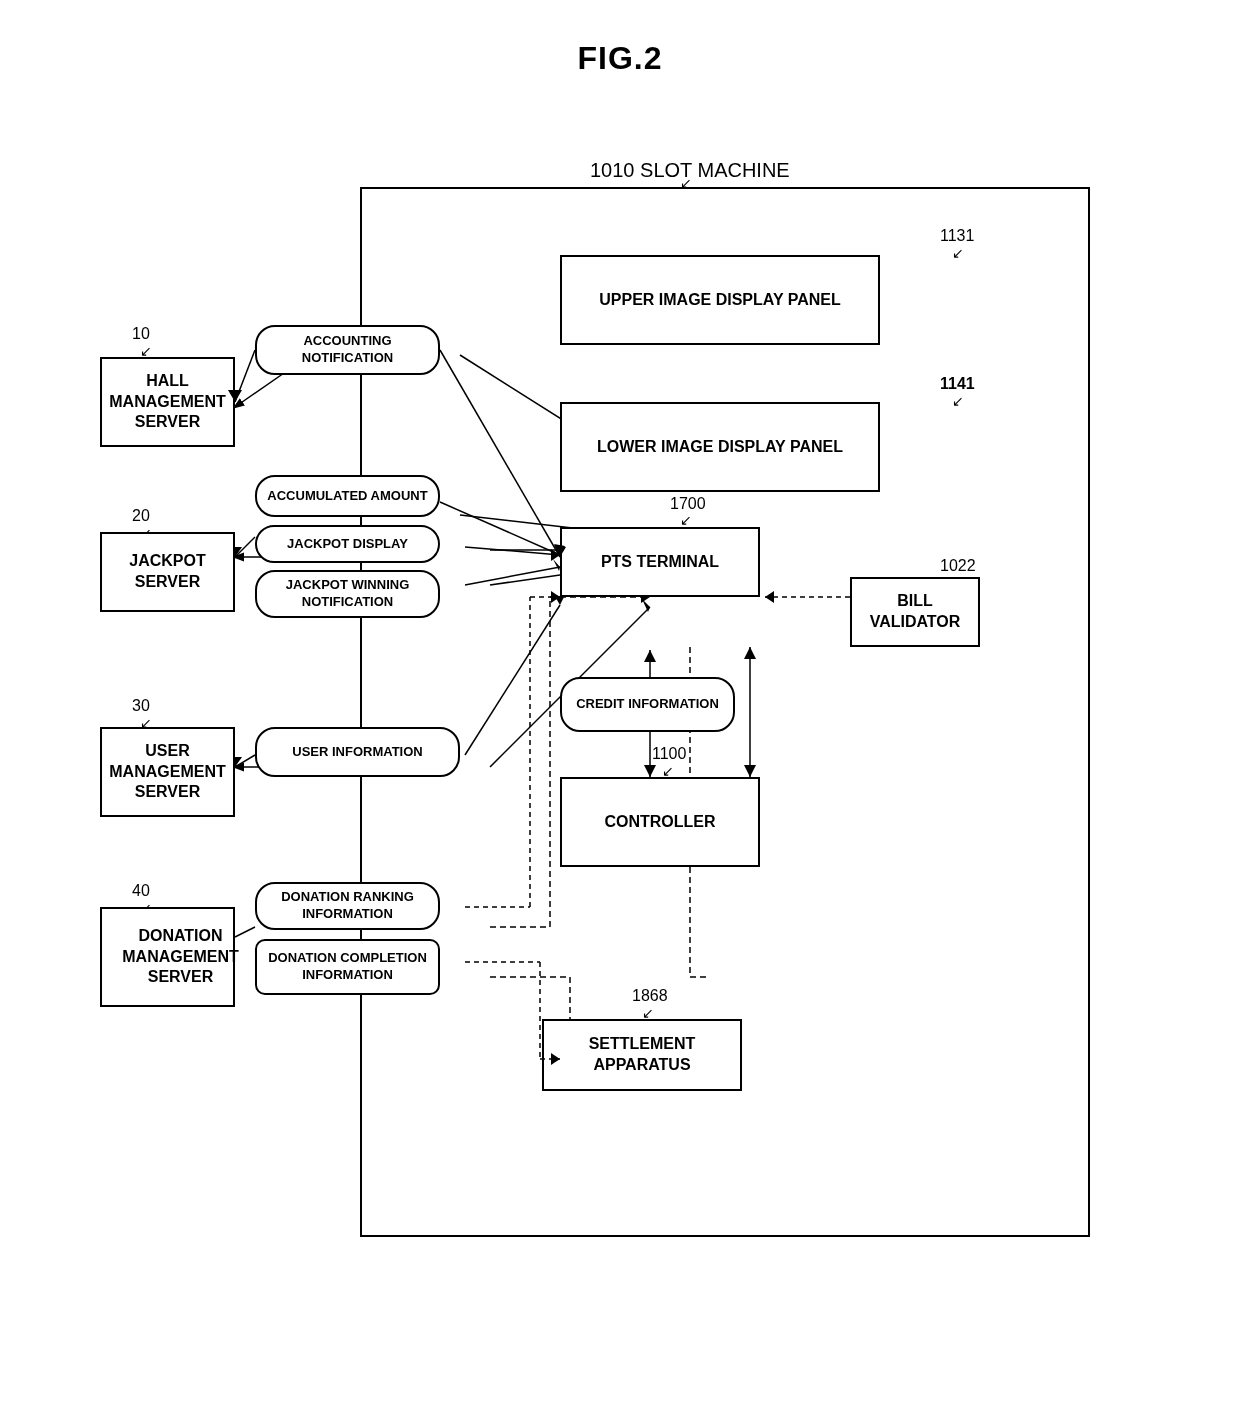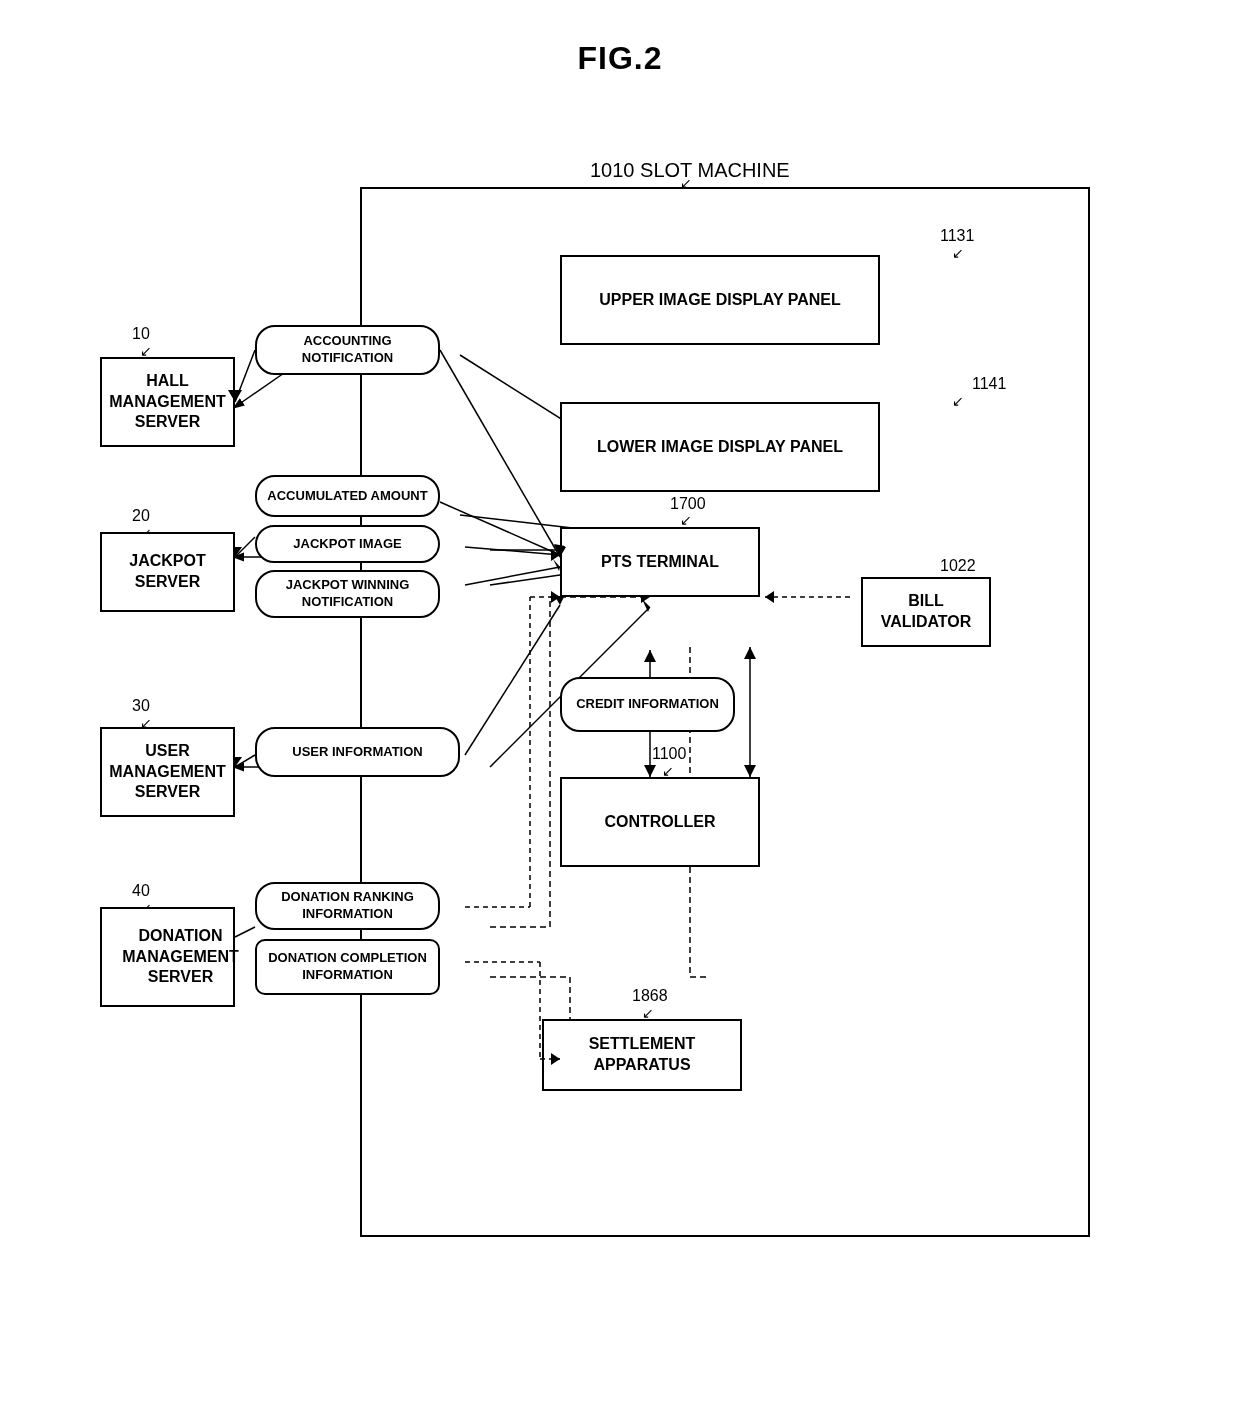--- a/index.html
+++ b/index.html
@@ -157,35 +157,35 @@
   <div class="slot-machine-label">1010 SLOT MACHINE</div>
 
   <div style="position:absolute; left:610px; top:68px; font-size:14px;">↙</div>
 
   <div class="ref-label" style="left:870px; top:120px;">1131</div>
   <div style="position:absolute; left:882px; top:138px; font-size:14px;">↙</div>
 
   <div class="rect-box" style="left:490px; top:148px; width:320px; height:90px;">UPPER IMAGE DISPLAY
 PANEL</div>
 
-  <div class="ref-label" style="left:902px; top:268px;">1141</div>
+  <div class="ref-label" style="left:870px; top:268px;font-weight:bold;">1141</div>
   <div style="position:absolute; left:882px; top:286px; font-size:14px;">↙</div>
 
   <div class="rect-box" style="left:490px; top:295px; width:320px; height:90px;">LOWER IMAGE DISPLAY
 PANEL</div>
 
   <div class="ref-label" style="left:600px; top:388px;">1700</div>
   <div style="position:absolute; left:610px; top:405px; font-size:14px;">↙</div>
 
   <div class="rect-box" style="left:490px; top:420px; width:200px; height:70px;">PTS TERMINAL</div>
 
   <div class="ref-label" style="left:870px; top:450px;">1022</div>
   <div style="position:absolute; left:880px; top:468px; font-size:14px;">↙</div>
 
-  <div class="rect-box" style="left:780px; top:470px; width:130px; height:70px;margin-left:11px;">BILL
+  <div class="rect-box" style="left:780px; top:470px; width:130px; height:70px;">BILL
 VALIDATOR</div>
 
   <div class="pill-box" style="left:490px; top:570px; width:175px; height:55px;">CREDIT
 INFORMATION</div>
 
   <div class="ref-label" style="left:582px; top:638px;">1100</div>
   <div style="position:absolute; left:592px; top:656px; font-size:14px;">↙</div>
 
   <div class="rect-box" style="left:490px; top:670px; width:200px; height:90px;">CONTROLLER</div>
 
@@ -254,21 +254,21 @@
 
   <div class="ref-label" style="left:62px; top:400px;">20</div>
   <div style="position:absolute; left:70px; top:418px; font-size:14px;">↙</div>
 
   <div class="rect-box" style="left:30px; top:425px; width:135px; height:80px;">JACKPOT
 SERVER</div>
 
   <div class="pill-box" style="left:185px; top:368px; width:185px; height:42px;">ACCUMULATED
 AMOUNT</div>
 
-  <div class="pill-box" style="left:185px; top:418px; width:185px; height:38px;">JACKPOT IMAGE</div>
+  <div class="pill-box" style="left:185px; top:418px; width:185px; height:38px;">JACKPOT DISPLAY</div>
 
   <div class="pill-box" style="left:185px; top:463px; width:185px; height:48px;">JACKPOT WINNING
 NOTIFICATION</div>
 
   <div class="ref-label" style="left:62px; top:590px;">30</div>
   <div style="position:absolute; left:70px; top:608px; font-size:14px;">↙</div>
 
   <div class="rect-box" style="left:30px; top:620px; width:135px; height:90px;">USER
 MANAGEMENT
 SERVER</div>

